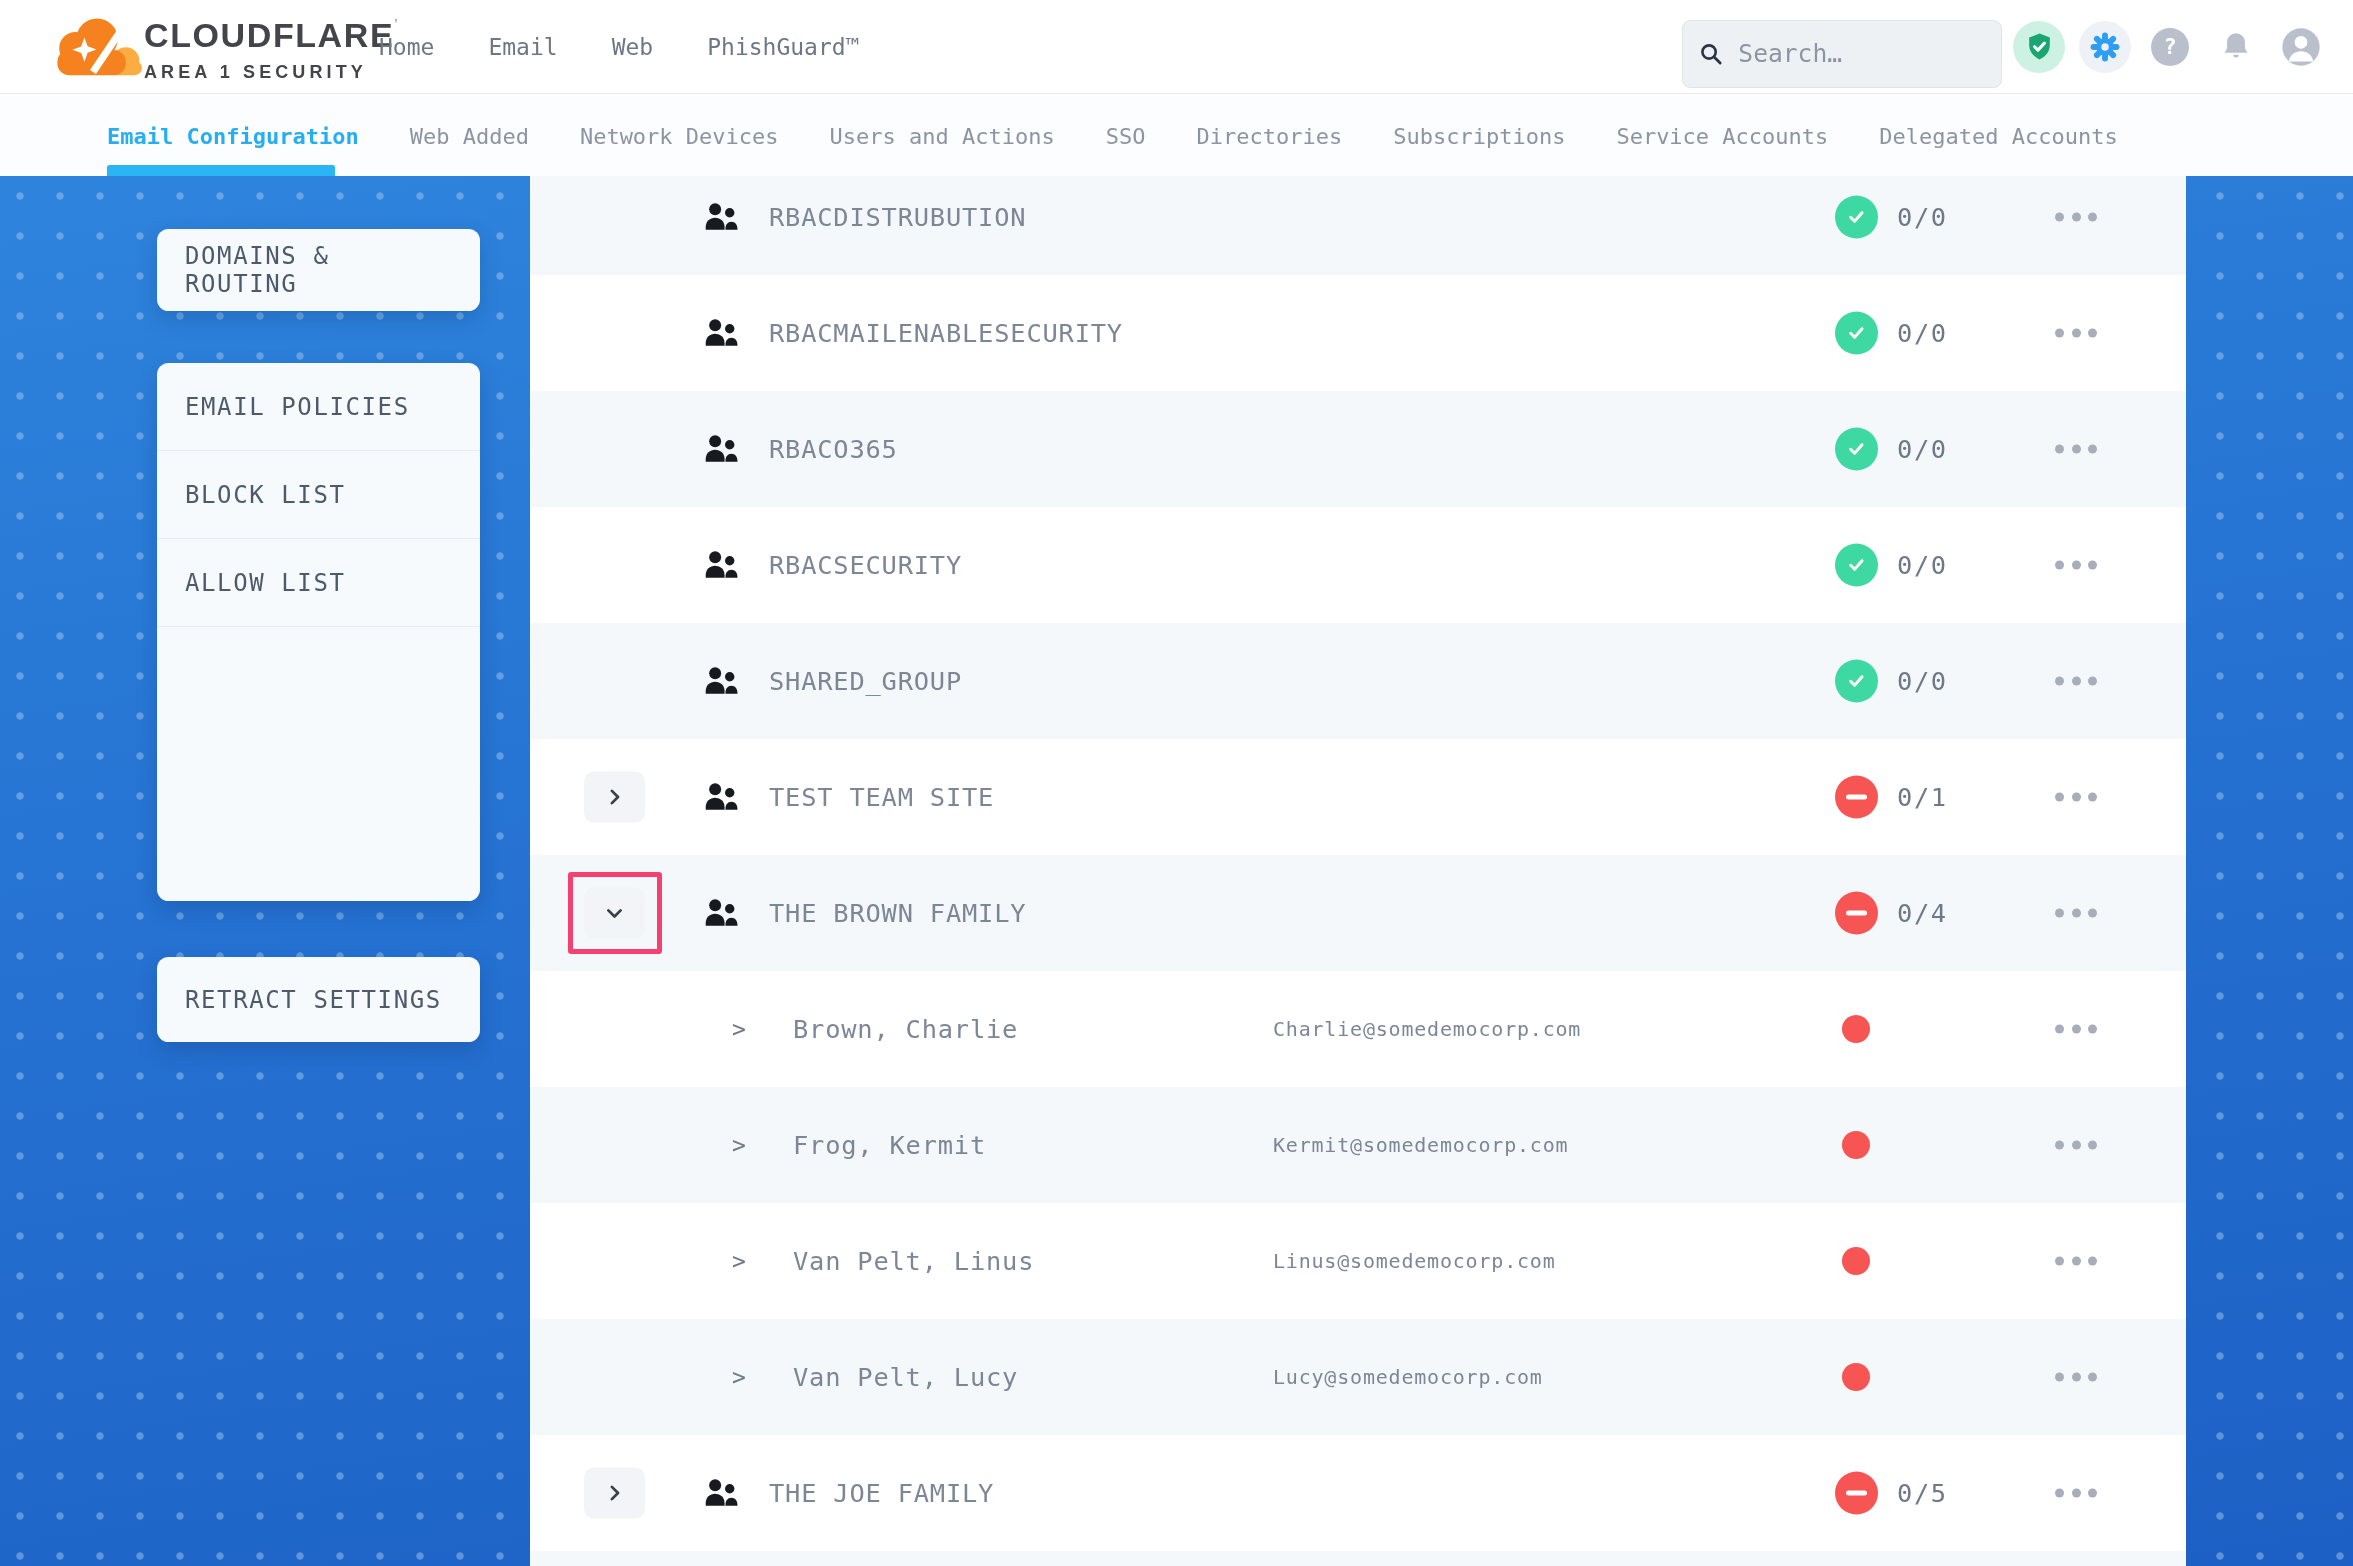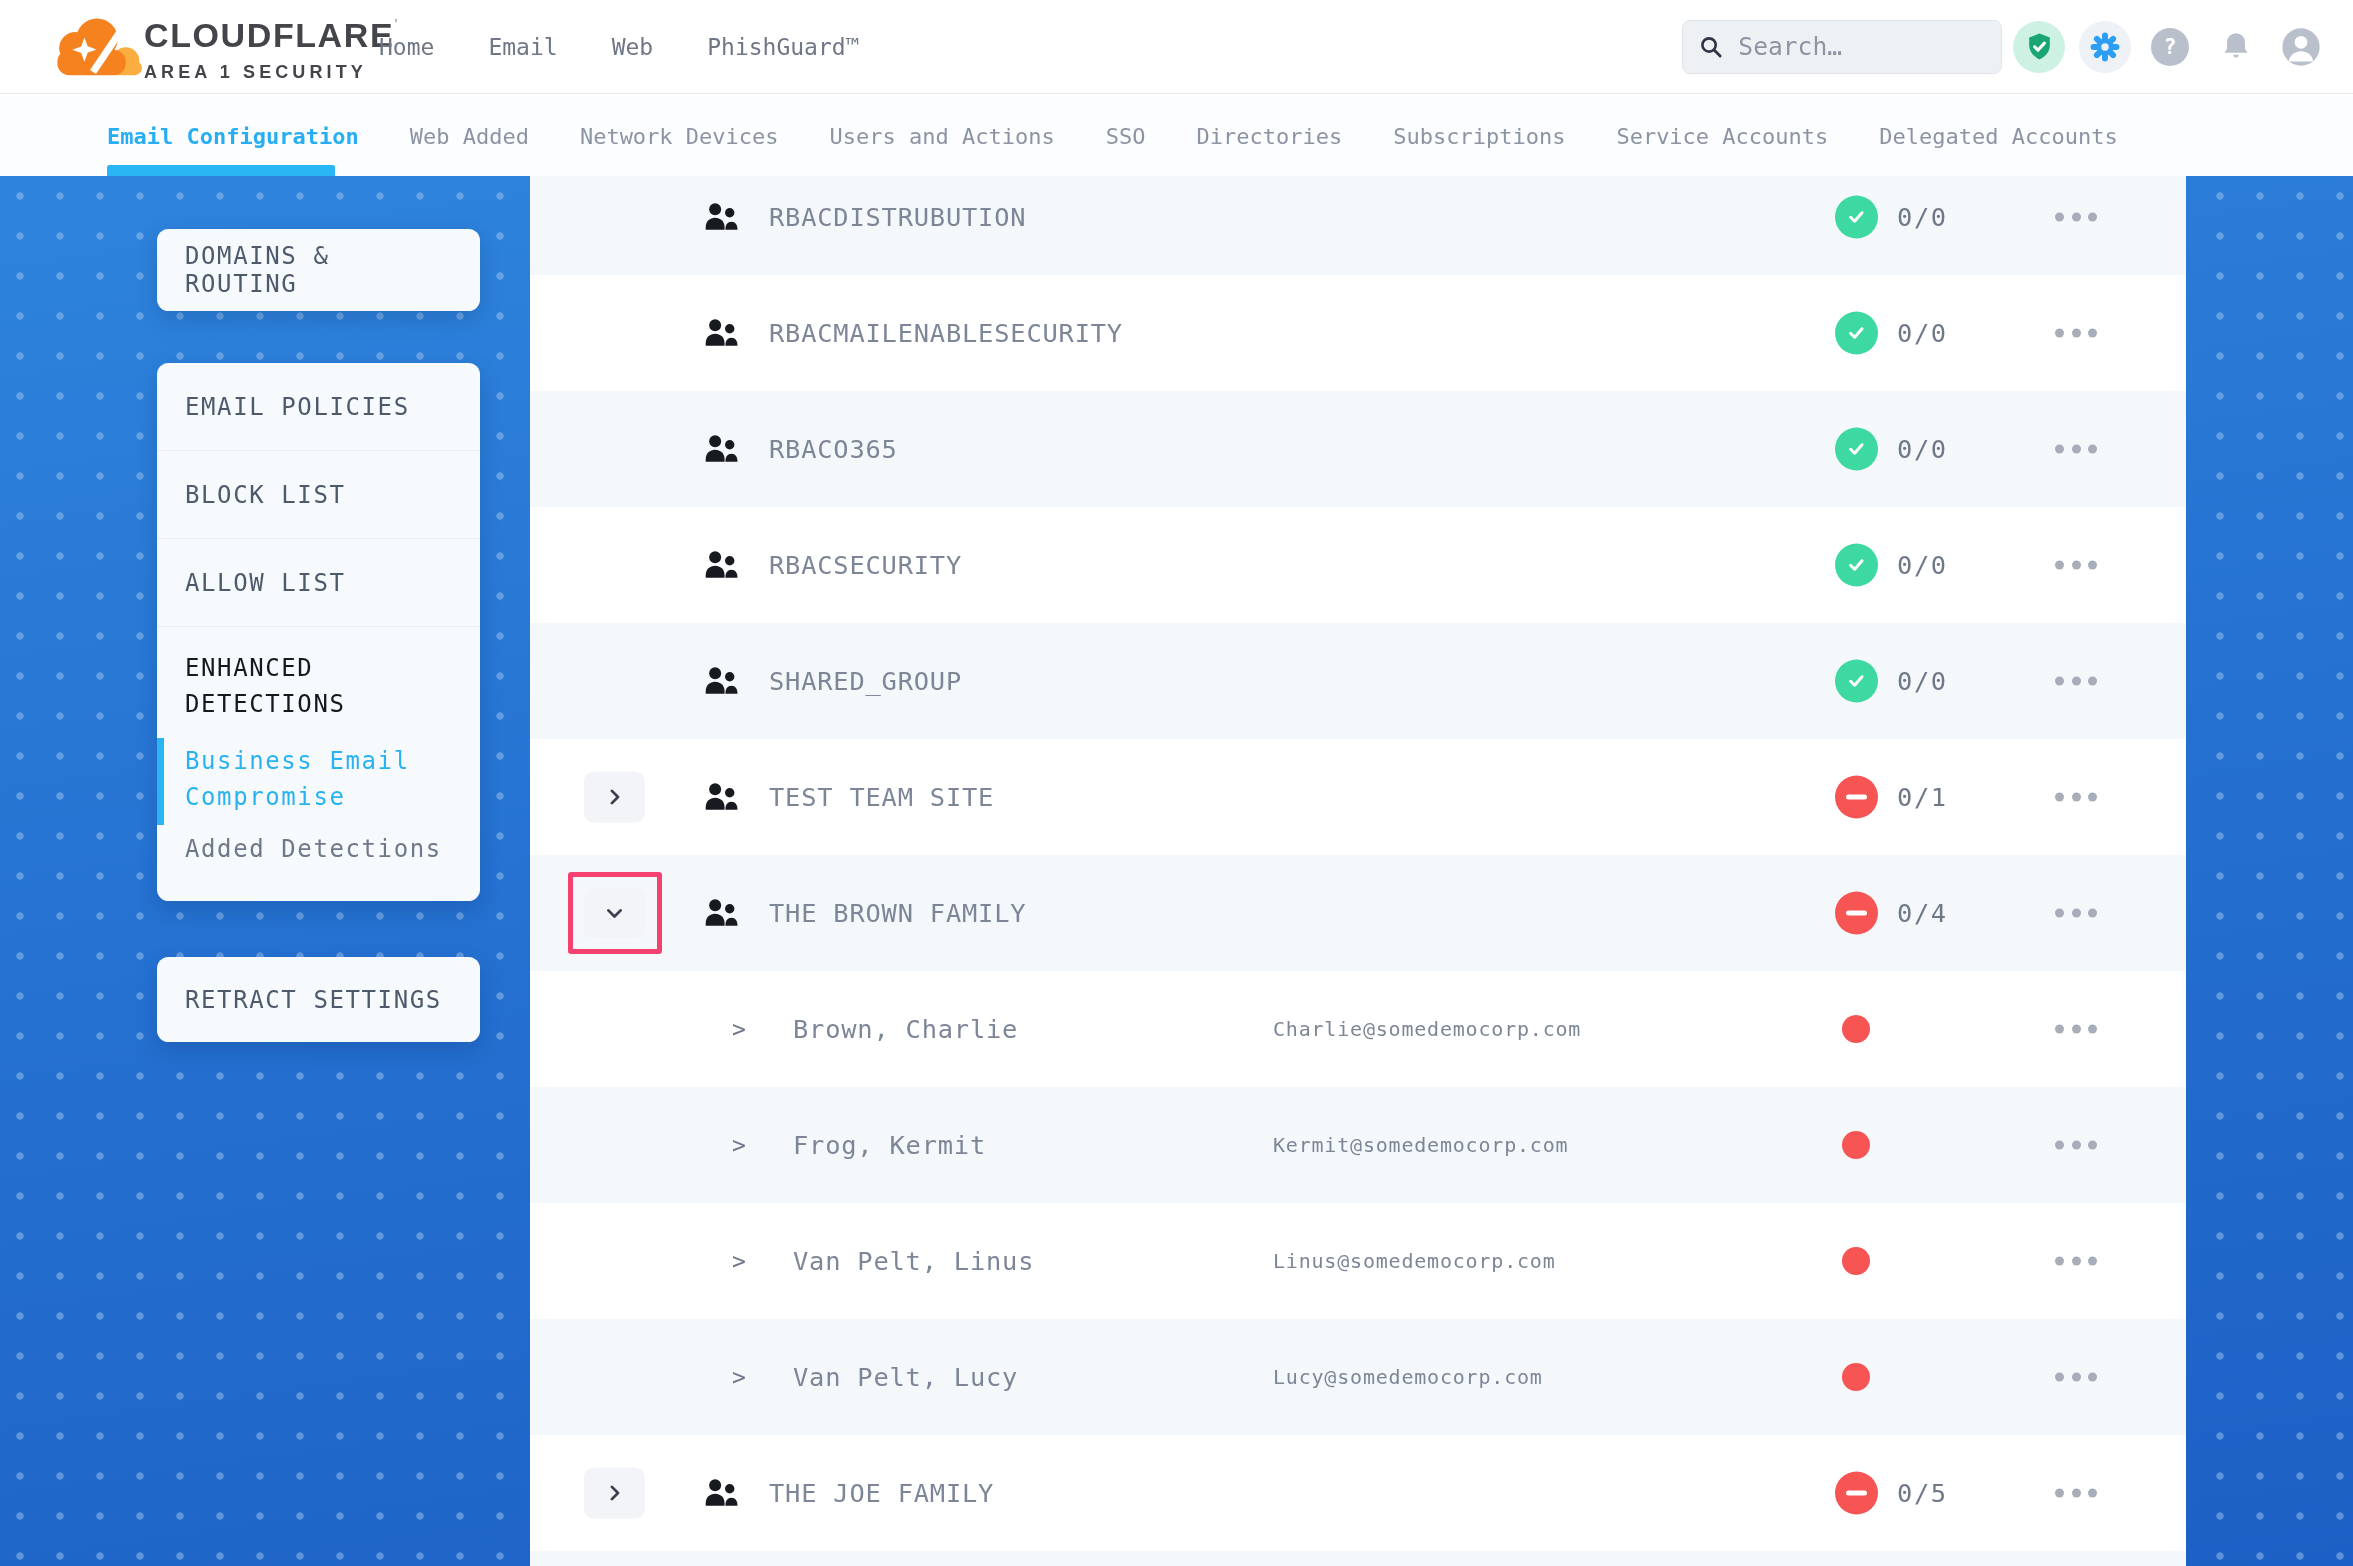--- a/index.html
+++ b/index.html
@@ -15,21 +15,21 @@
     background:#ffffff; border-bottom:1.6px solid #e8eaee; z-index:5;
   }
   #logo { position:absolute; left:43px; top:8.2px; width:108px; height:75px; }
   #brand-block { position:absolute; left:144px; top:16.4px; font-family:"Liberation Sans",sans-serif; }
   #brand-name { font-size:34px; font-weight:bold; color:#43454a; letter-spacing:1.6px; }
   #brand-mark { font-size:14.8px; color:#8a8d93; vertical-align:top; }
   #brand-sub { font-size:18px; font-weight:bold; color:#43454a; letter-spacing:4.1px; margin-top:6.6px; }
   #main-nav { position:absolute; left:379px; top:0; height:94px; display:flex; align-items:center; gap:54px; }
   .nav-item { font-size:23px; color:#6f7787; cursor:pointer; }
   #search-box {
-    position:absolute; left:1682px; top:19.7px; width:320px; height:54px;
+    position:absolute; left:1682px; top:19.7px; width:320px; height:68px;
     background:#eef1f4; border:1.6px solid #e0e3e8; border-radius:8.2px;
     display:flex; align-items:center; padding:0 16.4px; gap:14.8px;
   }
   #search-box input {
     border:none; outline:none; background:transparent; width:100%;
     font-family:"DejaVu Sans Mono","Liberation Mono",monospace;
     font-size:24.6px; color:#4a5160;
   }
   #search-box input::placeholder { color:#8d95a3; }
   .hicon { position:absolute; top:50%; transform:translate(-50%,-50%); display:flex; align-items:center; justify-content:center; cursor:pointer; }
@@ -207,30 +207,20 @@
   <div id="card-domains" class="scard">
     <span class="scard-title">DOMAINS &amp; ROUTING</span>
   </div>
 
   <div id="card-policies" class="scard">
     <div id="policy-items">
         <div class="sitem">EMAIL POLICIES</div>
         <div class="sitem">BLOCK LIST</div>
         <div class="sitem">ALLOW LIST</div>
       </div>
-    <div id="enh-section">
-      <div id="enh-title">ENHANCED DETECTIONS</div>
-      <div id="enh-bec">
-        <div id="bec-bar"></div>
-        <span>Business Email Compromise</span>
-      </div>
-      <div id="enh-added">
-        <span>Added Detections</span>
-      </div>
-    </div>
   </div>
 
   <div id="card-retract" class="scard">
     <span class="scard-title">RETRACT SETTINGS</span>
   </div>
 
   <div id="panel">
     <div id="rows">
         <div class="row light">
           <span class="rc gicon"><svg width="36" height="31" viewBox="0 0 42 36">

